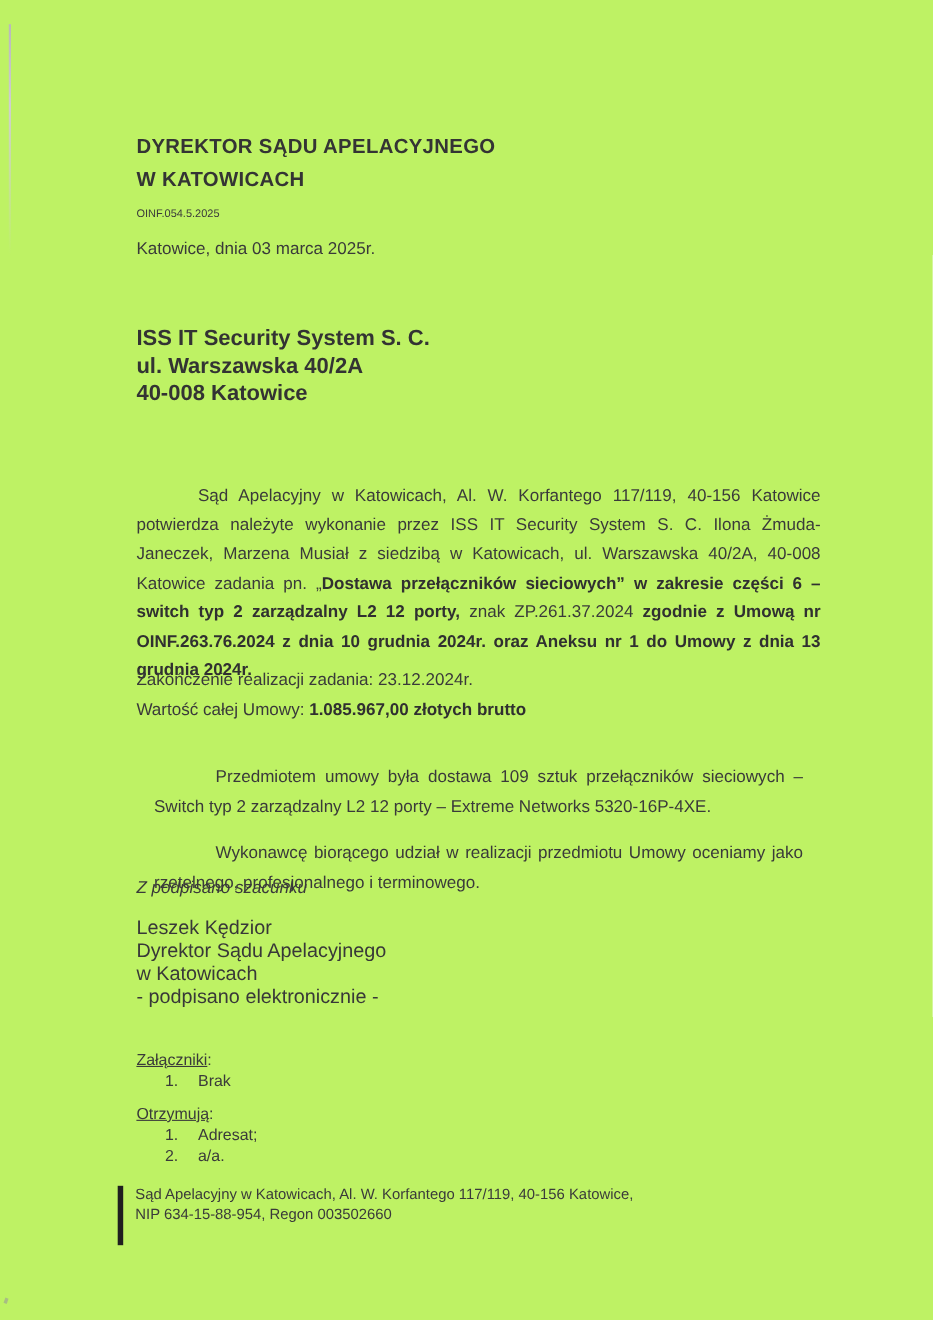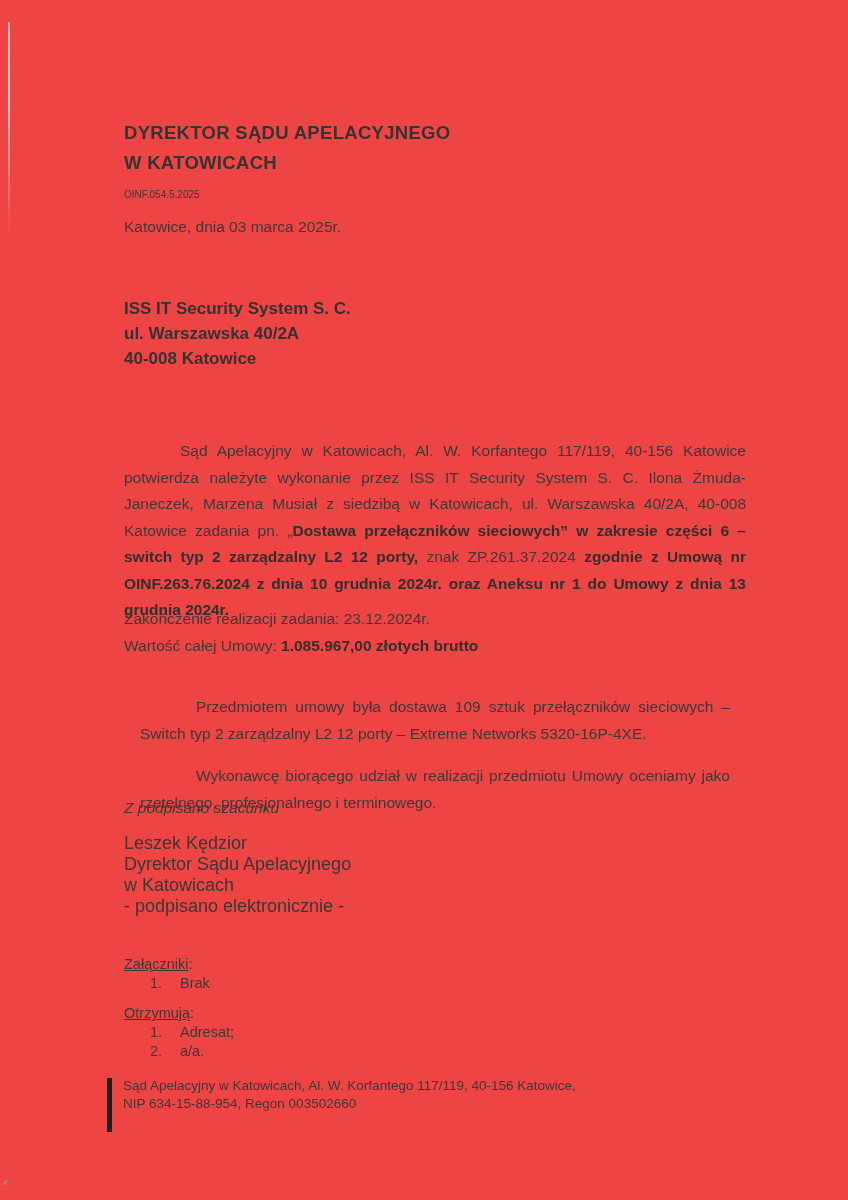--- a/index.html
+++ b/index.html
@@ -4,21 +4,21 @@
 <style>
   html, body {
     margin: 0;
     padding: 0;
     background: #ffffff;
   }
   .page {
     position: relative;
     width: 848px;
     height: 1200px;
-    background: #ef4444;
+    background: #bef264;
     overflow: hidden;
     font-family: "Liberation Sans", sans-serif;
     color: #3a3a3a;
   }
   
   .scan-line {
     position: absolute;
     left: 8px;
     top: 22px;
     width: 2px;
@@ -54,21 +54,21 @@
   .place-date {
     position: absolute;
     left: 124px;
     top: 218px;
     font-size: 15.5px;
   }
   .recipient {
     position: absolute;
     left: 124px;
     top: 296px;
-    font-size: 17px;
+    font-size: 20px;
     font-weight: bold;
     line-height: 25px;
     color: #333333;
   }
   .body-para {
     position: absolute;
     left: 124px;
     width: 622px;
     margin: 0;
     font-size: 15.5px;

